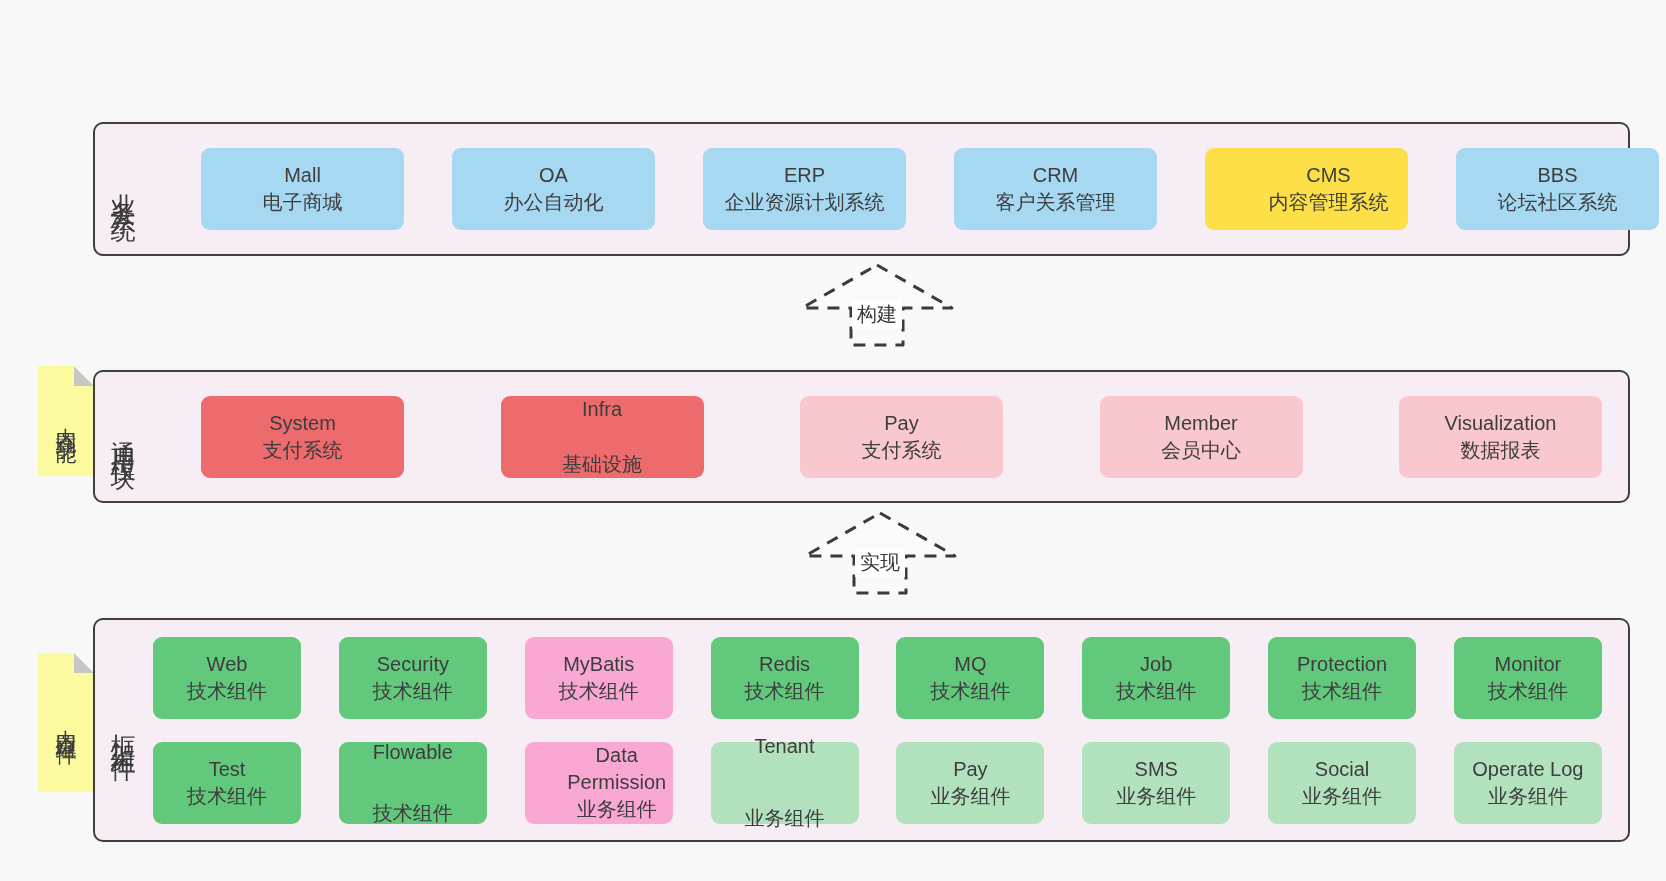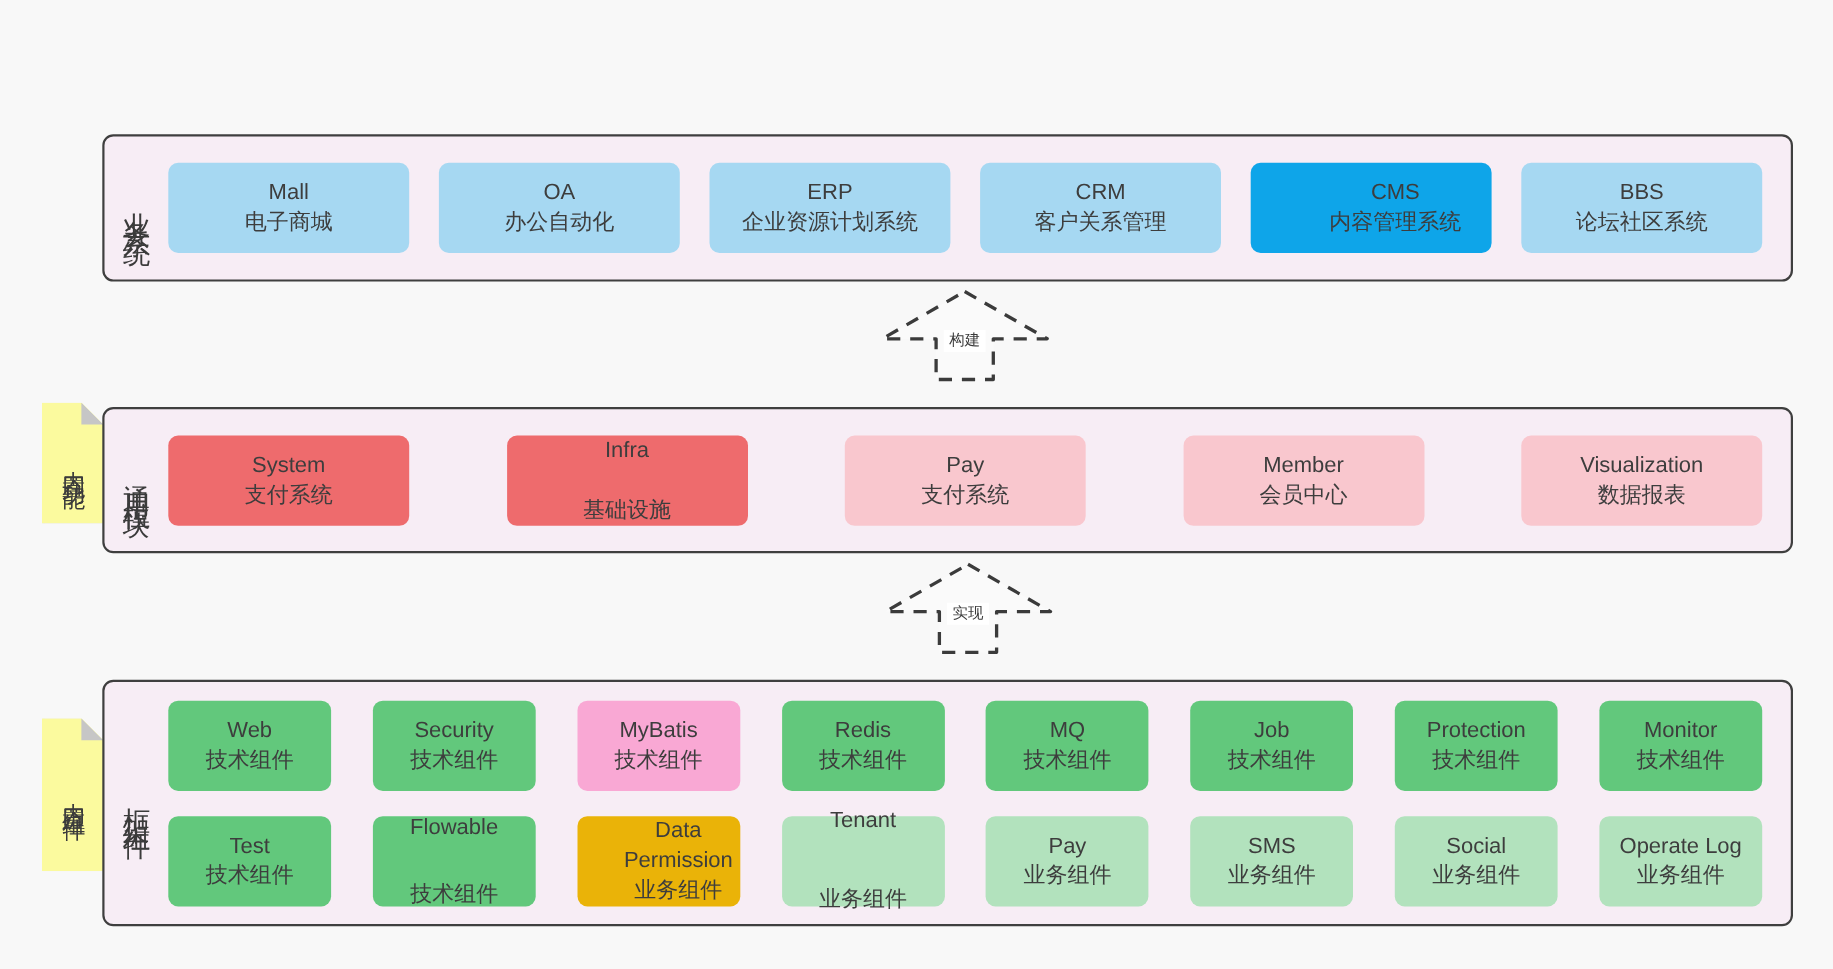--- a/index.html
+++ b/index.html
@@ -32,21 +32,21 @@
     gap:23px;padding-right:26px;box-sizing:border-box;
   }
   .box-row{display:flex;justify-content:space-between;align-items:center;}
 
   .box{
     height:82px;border-radius:9px;
     display:flex;flex-direction:column;align-items:center;justify-content:center;
     text-align:center;font-size:20px;line-height:27px;color:#3d3d3d;
     box-sizing:border-box;padding:0 4px;
   }
-  .row-6 .box{width:219px;}
+  .row-6 .box{width:203px;margin-left:48px;}
   .row-8 .box{width:148px;}
 
   
   .sticky{
     position:absolute;left:38px;width:56px;background:#fbfa9e;z-index:1;
     clip-path:polygon(0 0,calc(100% - 20px) 0,100% 20px,100% 100%,0 100%);
     display:flex;align-items:center;justify-content:center;
     box-shadow:0 1px 2px rgba(0,0,0,.2);
   }
   .sticky::after{
@@ -63,21 +63,21 @@
   
   .up-arrow{position:absolute;width:160px;height:86px;z-index:0;}
   .arrow-1{left:797px;top:262px;}
   .arrow-2{left:800px;top:510px;}
   .up-arrow svg{position:absolute;inset:0;}
   .arrow-label{
     position:absolute;left:0;right:0;top:38px;text-align:center;
   }
   .arrow-label span{
     display:inline-block;background:#ffffff;padding:1px 5px;
-    font-size:14px;color:#3b3b3b;
+    font-size:20px;color:#3b3b3b;
   }
 </style>
 </head>
 <body>
 
 <div class="canvas">
 
   <div class="sticky sticky-mid">
     <span class="sticky-text">内置功能</span>
   </div>
@@ -98,21 +98,21 @@
             <div class="box-zh">办公自动化</div>
           </div>
           <div class="box" style="background: rgb(166, 216, 242);">
             <div class="box-en">ERP</div>
             <div class="box-zh">企业资源计划系统</div>
           </div>
           <div class="box" style="background: rgb(166, 216, 242);">
             <div class="box-en">CRM</div>
             <div class="box-zh">客户关系管理</div>
           </div>
-          <div class="box" style="background: #0ea5e9; padding-left: 48px;">
+          <div class="box" style="background: #fde047; padding-left: 48px;">
             <div class="box-en">CMS</div>
             <div class="box-zh">内容管理系统</div>
           </div>
           <div class="box" style="background: rgb(166, 216, 242);">
             <div class="box-en">BBS</div>
             <div class="box-zh">论坛社区系统</div>
           </div>
         </div>
       </div>
   </section>
@@ -198,21 +198,21 @@
         </div>
         <div class="box-row row-8">
           <div class="box" style="background: rgb(98, 200, 124);">
             <div class="box-en">Test</div>
             <div class="box-zh">技术组件</div>
           </div>
           <div class="box" style="background: rgb(98, 200, 124); gap: 34px;">
             <div class="box-en">Flowable</div>
             <div class="box-zh">技术组件</div>
           </div>
-          <div class="box" style="background: #eab308; padding-left: 40px;">
+          <div class="box" style="background: #f9a8d4; padding-left: 40px;">
             <div class="box-en">Data Permission</div>
             <div class="box-zh">业务组件</div>
           </div>
           <div class="box" style="background: rgb(178, 226, 189); gap: 45px;">
             <div class="box-en">Tenant</div>
             <div class="box-zh">业务组件</div>
           </div>
           <div class="box" style="background: rgb(178, 226, 189);">
             <div class="box-en">Pay</div>
             <div class="box-zh">业务组件</div>

